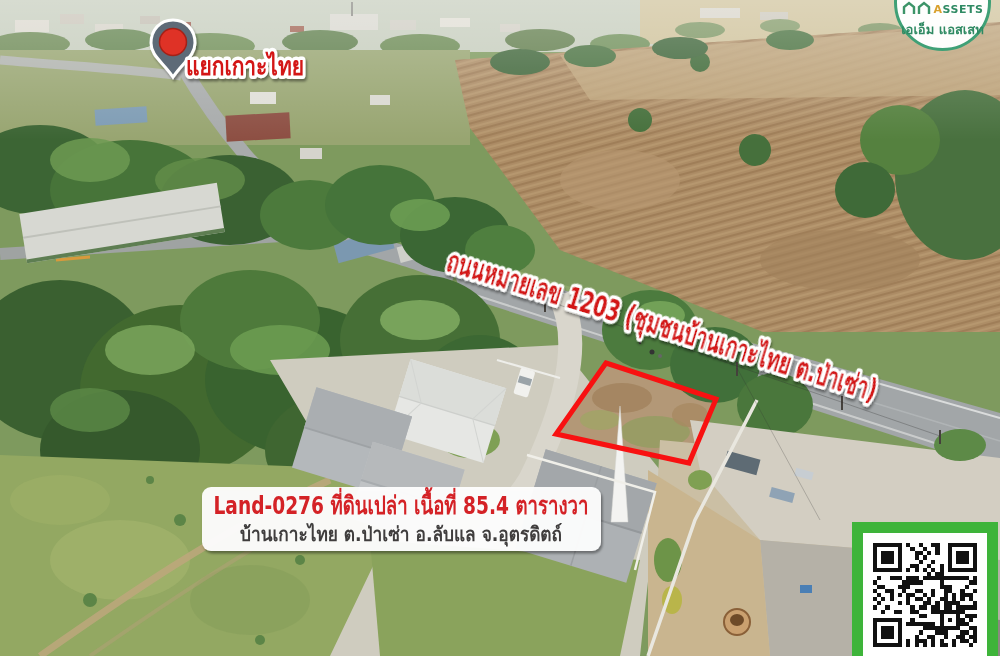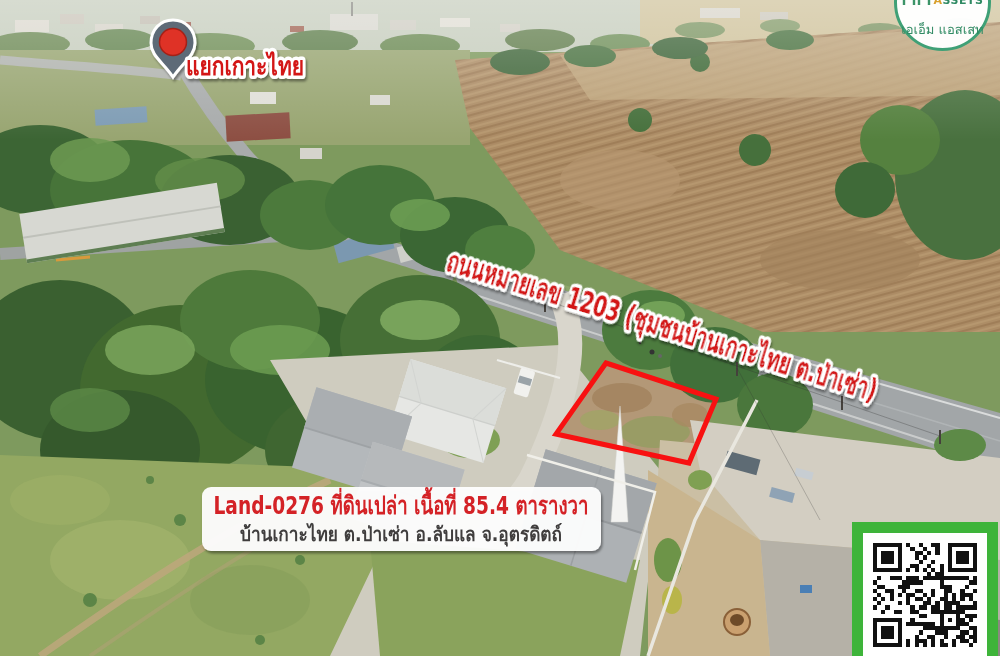--- a/index.html
+++ b/index.html
@@ -24,21 +24,21 @@
 
   #logo{
     position:absolute;left:894px;top:-46px;width:97px;height:97px;z-index:3;
     background:rgba(255,255,255,0.97);border:3px solid #3fa076;border-radius:50%;
     box-sizing:border-box;display:flex;flex-direction:column;justify-content:flex-end;
     align-items:center;padding-bottom:8px;
   }
   .logo-row{display:flex;align-items:flex-end;gap:2px;line-height:1;}
   .logo-assets{font-size:11px;font-weight:bold;color:var(--logo-green);letter-spacing:.5px;}
   .logo-assets::first-letter{color:var(--logo-accent);}
-  .logo-thai{font-size:13px;font-weight:normal;color:var(--logo-green);margin-top:13px;white-space:nowrap;}
+  .logo-thai{font-size:13px;font-weight:bold;color:var(--logo-green);margin-top:4px;white-space:nowrap;}
 
   #qr{
     position:absolute;left:852px;top:522px;width:146px;height:146px;z-index:3;
     background:var(--qr-green);display:flex;align-items:center;justify-content:center;
   }
   #qr .white{width:124px;height:124px;background:#ffffff;display:flex;align-items:center;justify-content:center;}
 </style>
 </head>
 <body>
 

